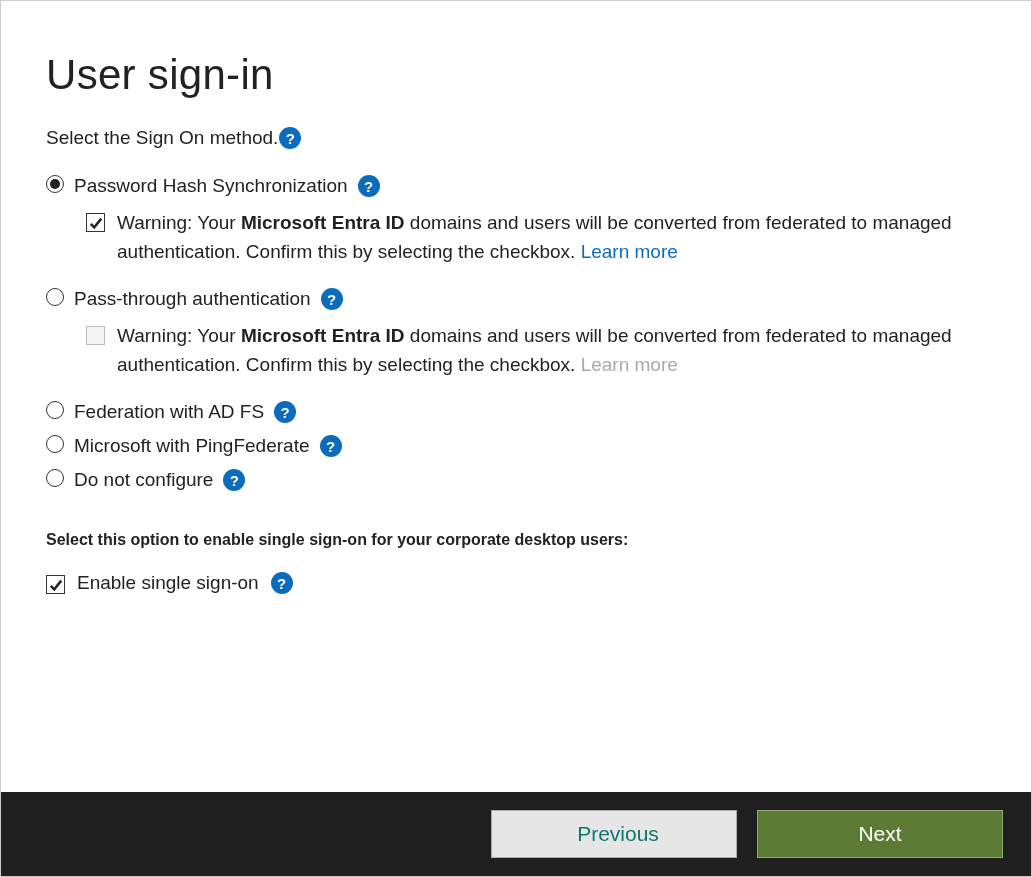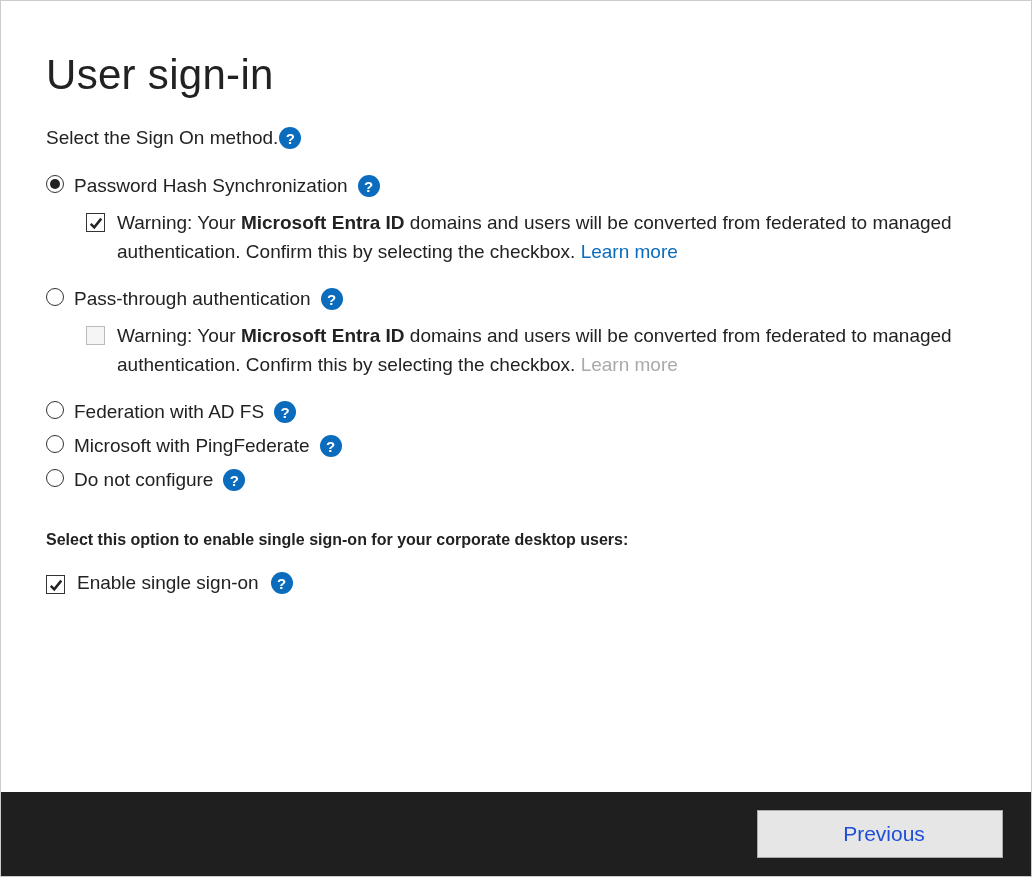--- a/index.html
+++ b/index.html
@@ -153,21 +153,21 @@
       font-size: 21px;
       display: flex;
       align-items: center;
       justify-content: center;
       cursor: pointer;
       border: 1px solid #aaa;
       font-family: inherit;
     }
     .btn-prev {
       background: #e6e6e6;
-      color: #1d4ed8;
+      color: #0f766e;
       padding-left: 8px;
     }
     .btn-next {
       background: #5b7b34;
       color: #fff;
       border-color: #93aa74;
     }
   </style>
 </head>
 <body>
@@ -236,13 +236,14 @@
         </svg>
     </span>
     <span>Enable single sign-on</span>
     <span class="help-icon">?</span>
   </div>
 
 </div>
 
 <div class="footer">
   <div class="btn btn-prev">Previous</div>
+  <div class="btn btn-next">Next</div>
 </div>
 
 </body></html>

